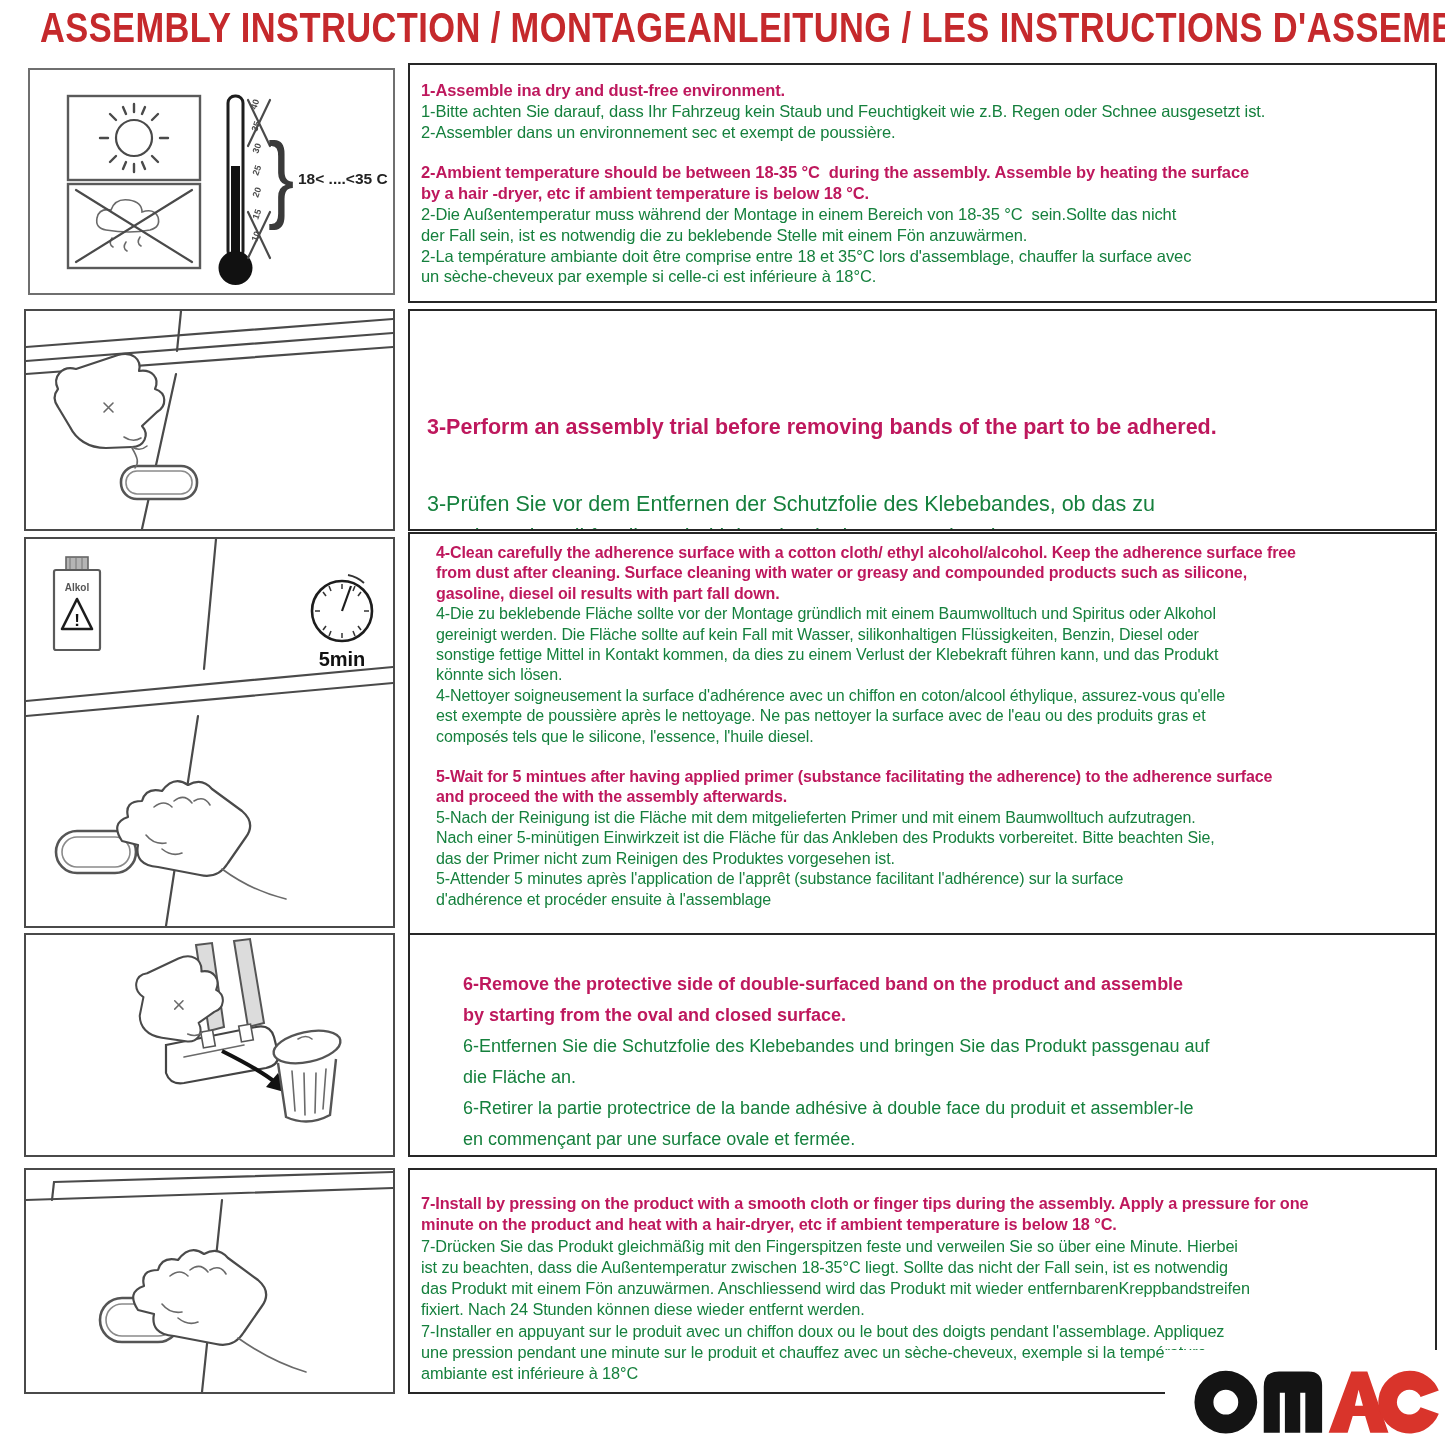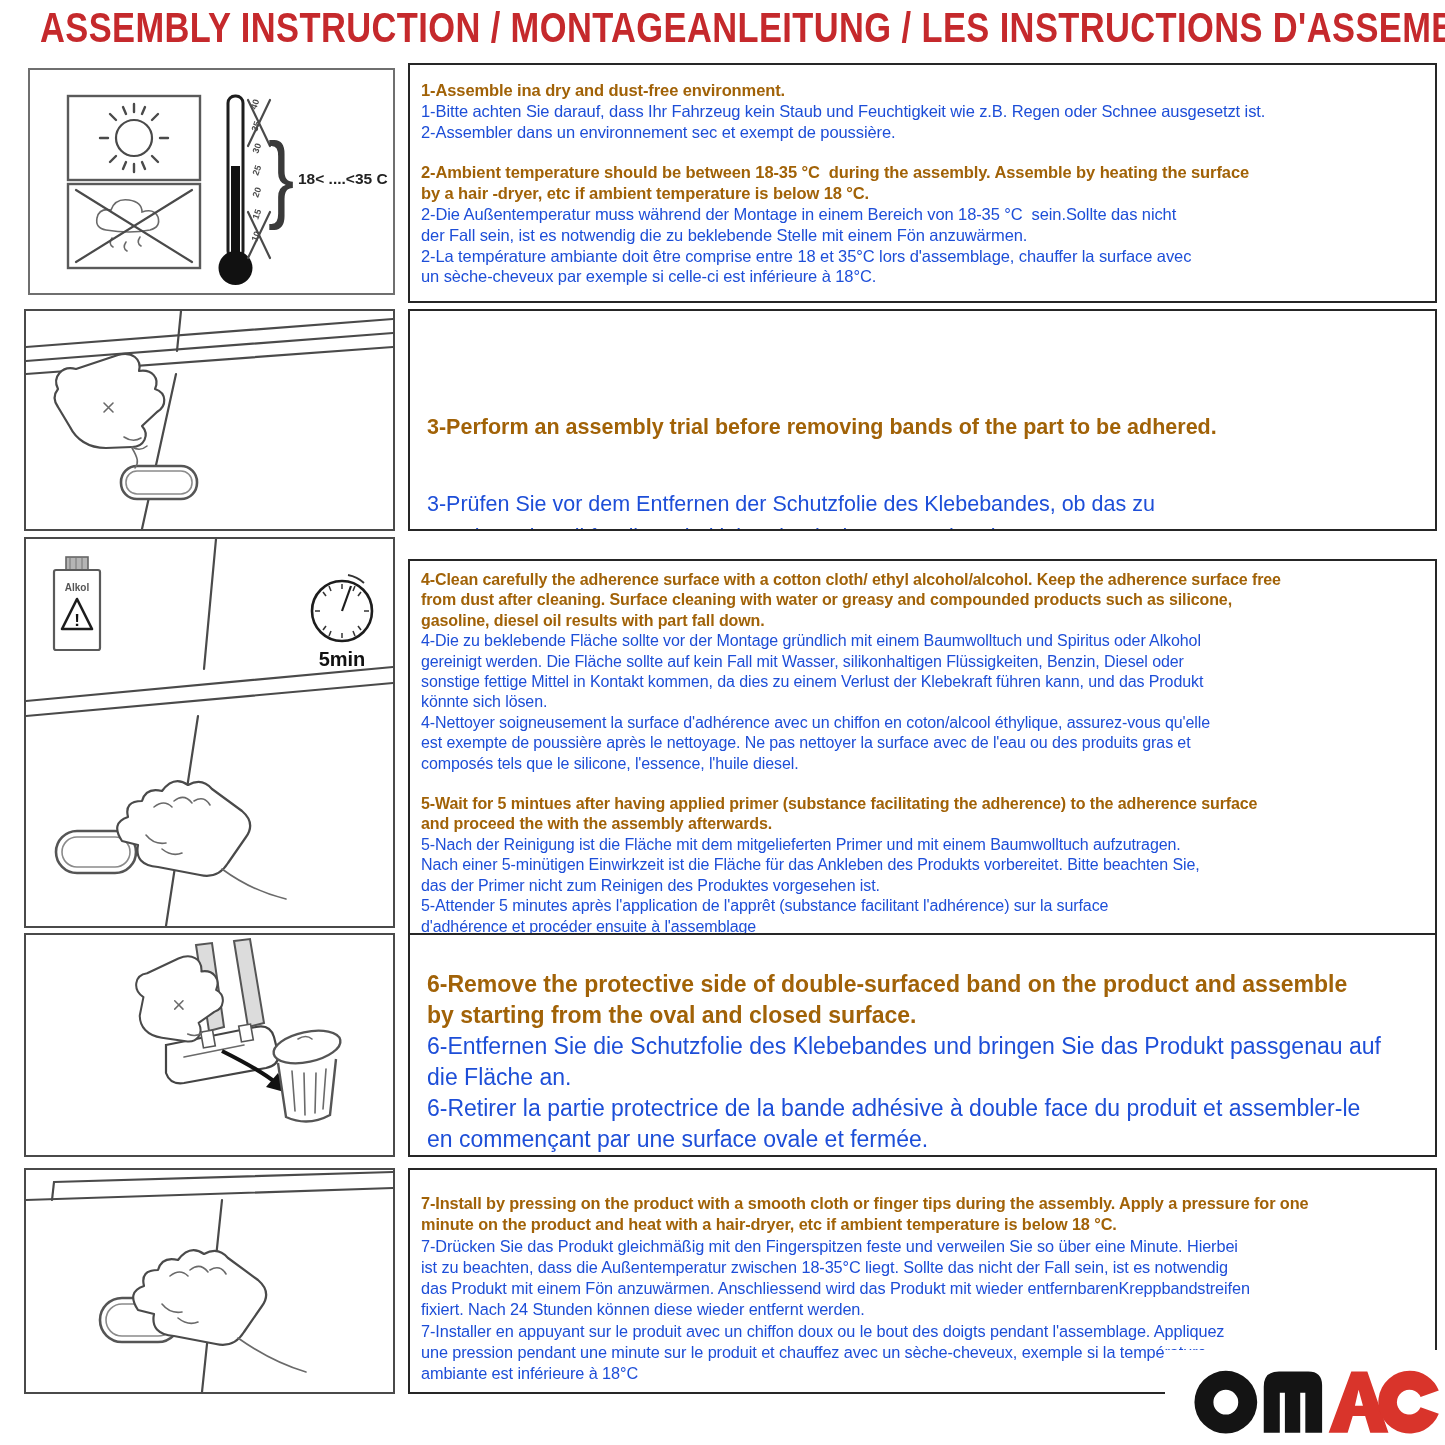--- a/index.html
+++ b/index.html
@@ -9,34 +9,34 @@
   }
   .abs{position:absolute;box-sizing:border-box;}
   #title{
     left:40px;top:4px;font-size:42px;font-weight:700;color:#c5292c;
     white-space:nowrap;transform:scaleX(.82);transform-origin:left center;
     letter-spacing:.5px;
   }
   .fig-box{background:#fff;border:2px solid #4a4a4a;overflow:hidden;}
   .fig-box.light{border-color:#6f6f6f;}
   .txt-box{background:#fff;border:2px solid #262626;overflow:hidden;}
-  .txt-box p{margin:0;white-space:pre;color:#1d4ed8;}
-  .txt-box p.b{font-weight:700;color:#a16207;}
+  .txt-box p{margin:0;white-space:pre;color:#15803d;}
+  .txt-box p.b{font-weight:700;color:#be185d;}
   .sm p{font-size:16.5px;line-height:20.8px;letter-spacing:-.1px;}
   .sm3 p{font-size:16px;line-height:20.4px;letter-spacing:-.1px;}
   .sm5 p{font-size:16.3px;line-height:21.3px;letter-spacing:-.1px;}
   .lg p{font-size:21.5px;line-height:33px;margin-top:44px;}
-  .lg4 p{font-size:23px;line-height:31px;}
+  .lg4 p{font-size:18px;line-height:31px;margin-left:36px;}
   .gap20{height:20px;}
   #r1t{left:408px;top:63px;width:1029px;height:240px;padding:15px 10px 0 11px;}
   #r1f{left:28px;top:68px;width:367px;height:227px;}
   #r2f{left:24px;top:309px;width:371px;height:222px;}
   #r2t{left:408px;top:309px;width:1029px;height:222px;padding:56px 14px 0 17px;}
   #r3f{left:24px;top:537px;width:371px;height:391px;}
-  #r3t{left:408px;top:559px;width:1029px;height:464px;padding:9px 10px 0 11px;}
+  #r3t{left:408px;top:532px;width:1029px;height:464px;padding:9px 10px 0 26px;}
   #r4f{left:24px;top:933px;width:371px;height:224px;}
   #r4t{left:408px;top:933px;width:1029px;height:224px;padding:34px 14px 0 17px;}
   #r5f{left:24px;top:1168px;width:371px;height:226px;}
   #r5t{left:408px;top:1168px;width:1029px;height:226px;padding:23px 10px 16px 11px;}
   #logo-wrap{
     right:0;top:1350px;background:#fff;z-index:6;
     padding:12px 4px 10px 28px;
   }
   svg text{font-family:"Liberation Sans","DejaVu Sans",sans-serif;}
   .ln{stroke:#4a4a4a;stroke-width:2.2;fill:none;stroke-linecap:round;}

